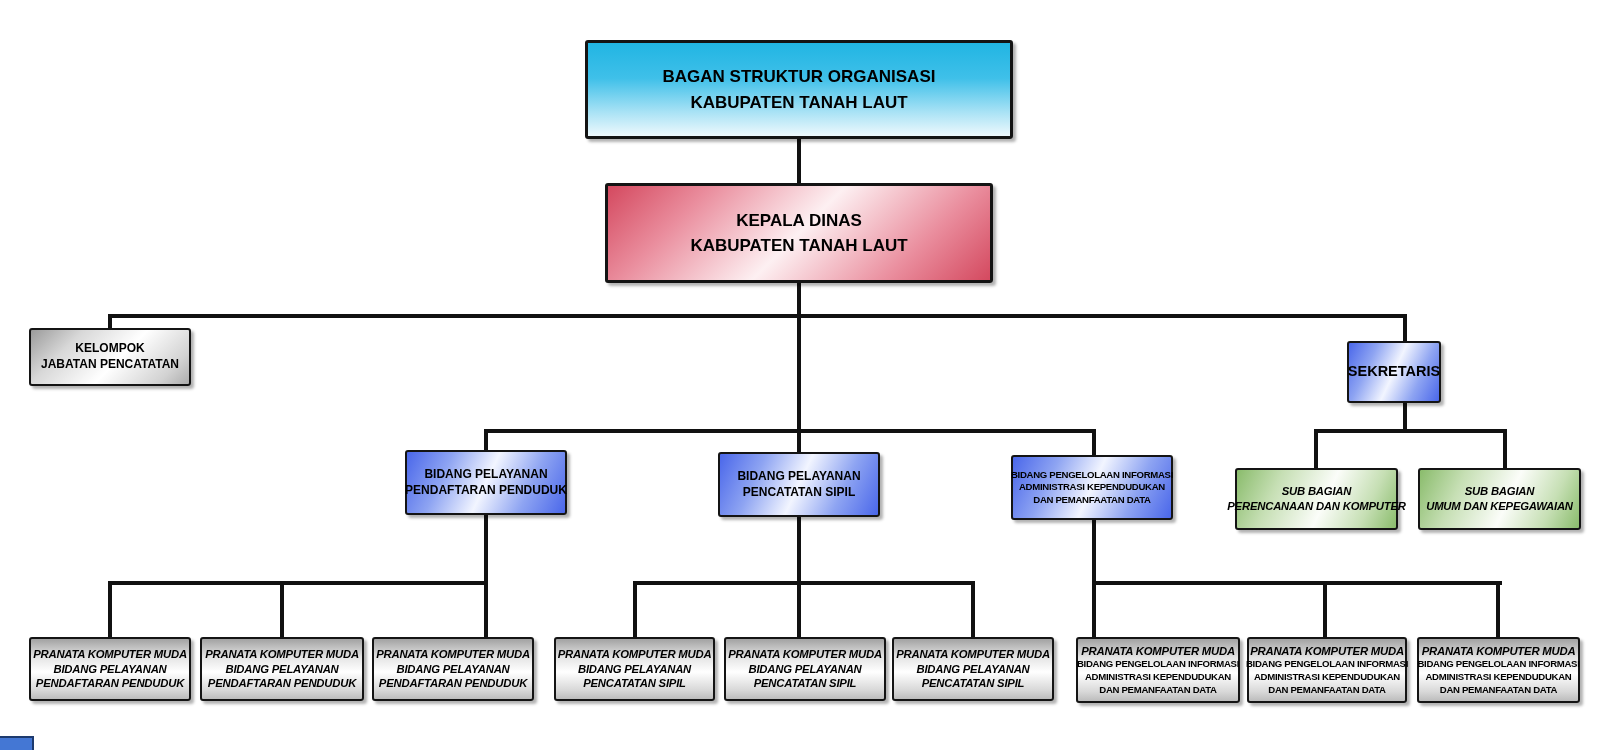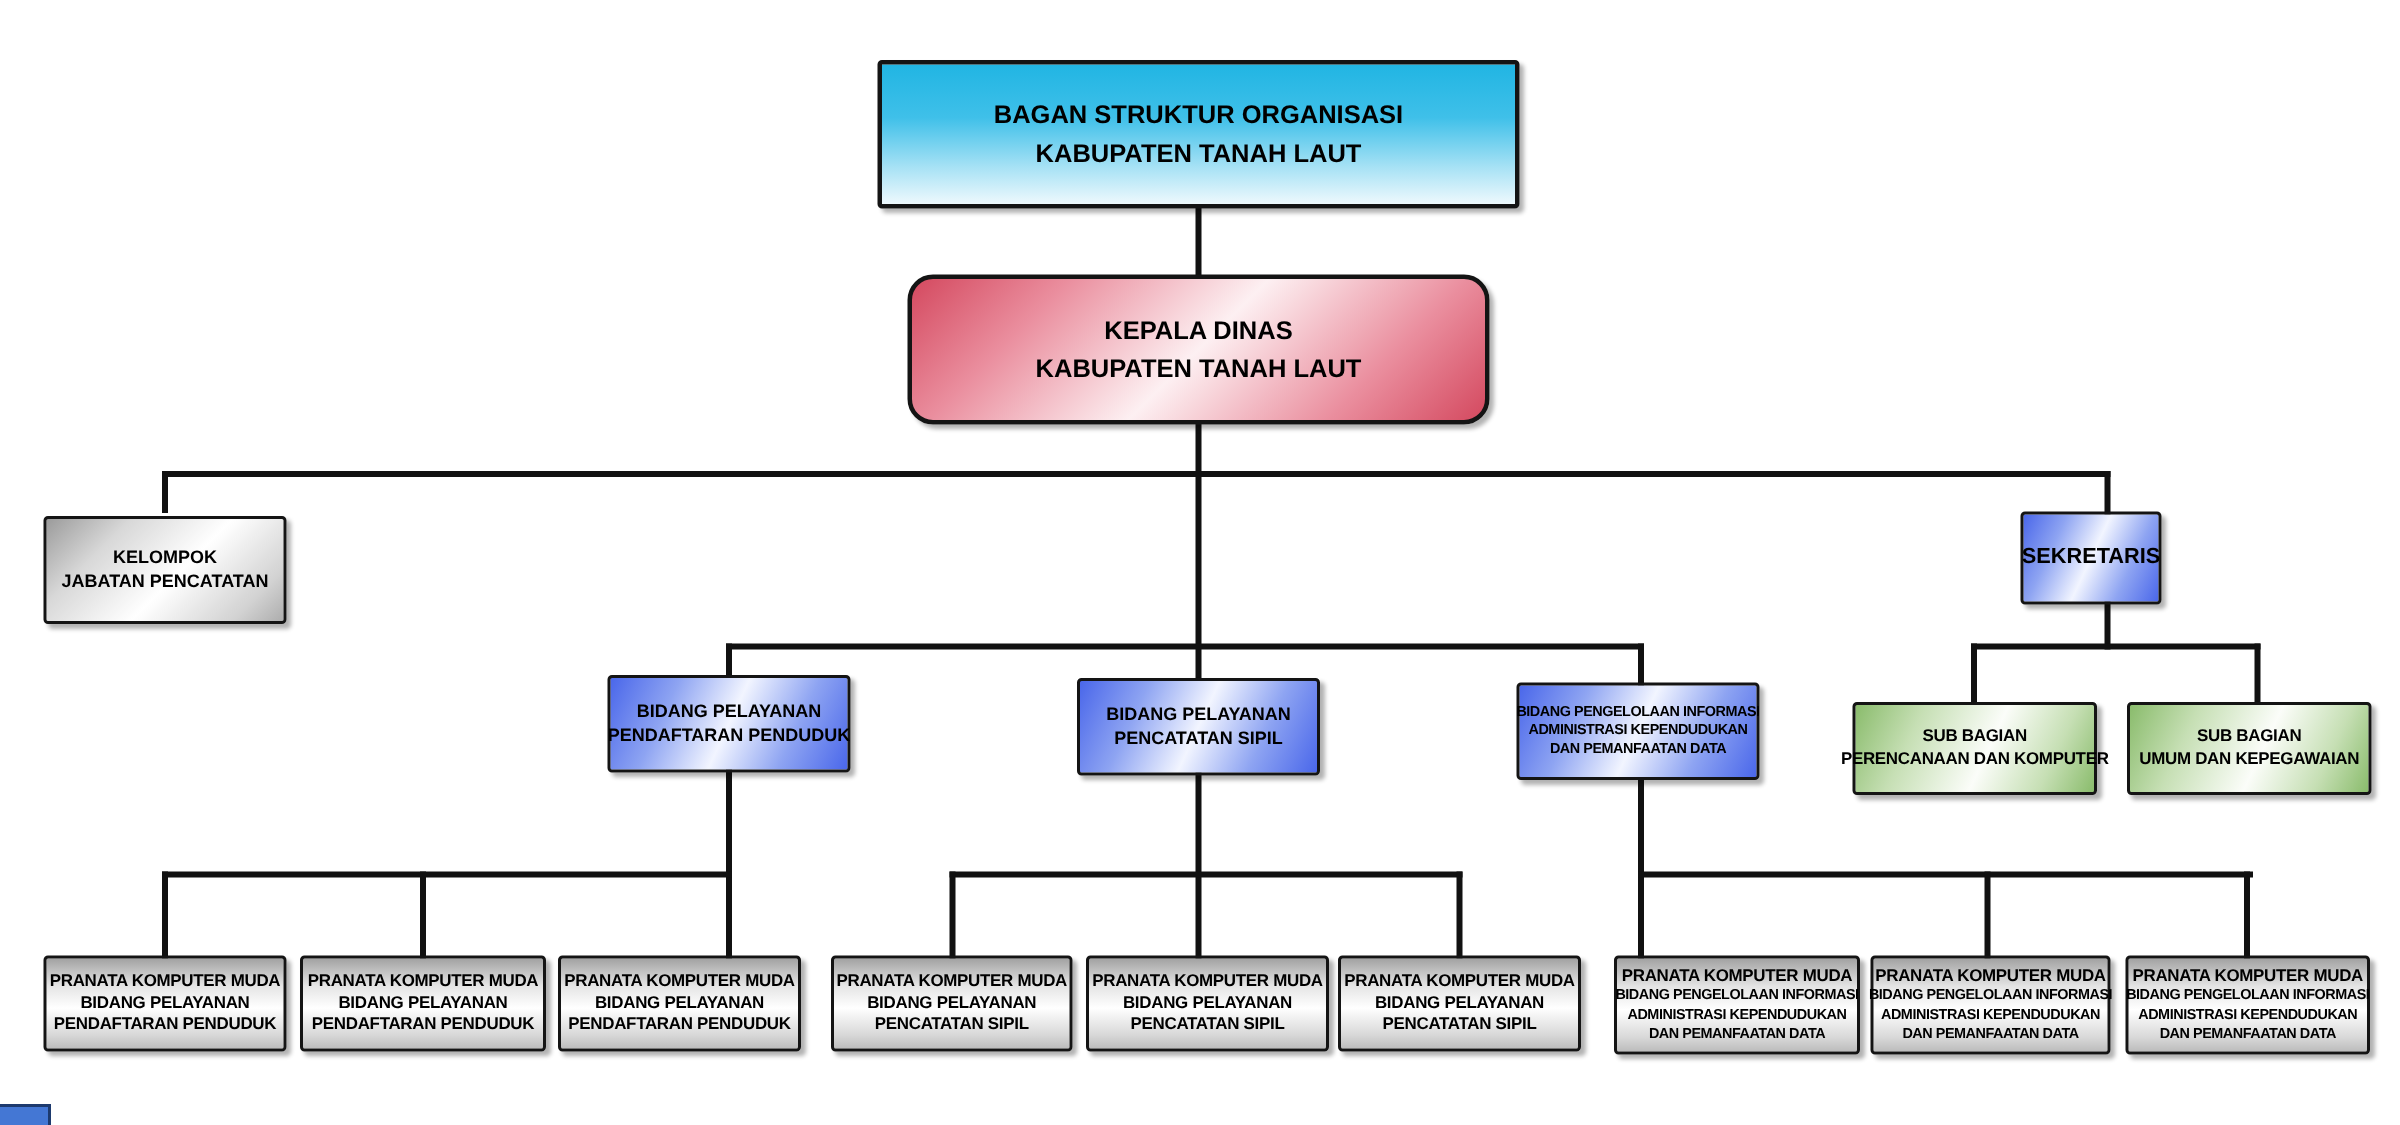--- a/index.html
+++ b/index.html
@@ -20,24 +20,24 @@
     display:flex;flex-direction:column;
     align-items:center;justify-content:center;
     text-align:center;
     box-shadow:3px 3px 3px rgba(0,0,0,0.30);
   }
   .bthick{border-width:3px;}
   .tl{white-space:nowrap;line-height:1.32;}
   .fs17{font-size:17px;line-height:1.5;}
   .fs14{font-size:14.5px;}
   .fs12{font-size:12px;}
-  .fs11{font-size:11.3px;letter-spacing:-0.2px;}
+  .fs11{font-size:11.3px;letter-spacing:-0.2px;font-style:italic;}
   .fs10{font-size:9.6px;letter-spacing:-0.3px;}
   .cyan{background:linear-gradient(180deg,#21b5e3 0%,#3fc0e9 38%,#a8e2f5 74%,#eef9fd 100%);}
-  .red{background:linear-gradient(135deg,#d4495f 0%,#ea8e9e 22%,#fdf0f2 50%,#ea8e9e 78%,#d4495f 100%);border-radius:17px;}
+  .red{background:linear-gradient(135deg,#d4495f 0%,#ea8e9e 22%,#fdf0f2 50%,#ea8e9e 78%,#d4495f 100%);}
   .blue{background:linear-gradient(115deg,#4a67ea 0%,#8ea4f2 25%,#f2f5ff 50%,#8ea4f2 75%,#4a67ea 100%);}
   .green{background:linear-gradient(115deg,#8abc6c 0%,#c6dfb4 25%,#fbfdf9 55%,#c6dfb4 80%,#8abc6c 100%);}
   .silver{background:linear-gradient(135deg,#9b9b9b 0%,#d8d8d8 25%,#ffffff 55%,#d2d2d2 85%,#adadad 100%);}
   .silver2{background:linear-gradient(180deg,#a2a2a2 0%,#e4e4e4 30%,#ffffff 55%,#d8d8d8 85%,#bcbcbc 100%);}
   .ln{position:absolute;background:#111111;}
   .corner{
     position:absolute;left:0;top:736px;width:34px;height:14px;
     background:#4477d4;border:2px solid #1d3a6e;border-left:none;border-bottom:none;
     box-sizing:border-box;
   }
@@ -75,21 +75,21 @@
   <div class="node cyan bthick" style="left:585px;top:40px;width:428px;height:99px">
     <div class="tl fs17">BAGAN STRUKTUR ORGANISASI</div>
     <div class="tl fs17">KABUPATEN TANAH LAUT</div>
   </div>
 
   <div class="node red bthick" style="left:605px;top:183px;width:388px;height:100px">
     <div class="tl fs17">KEPALA DINAS</div>
     <div class="tl fs17">KABUPATEN TANAH LAUT</div>
   </div>
 
-  <div class="node silver" style="left:29px;top:344px;width:162px;height:72px">
+  <div class="node silver" style="left:29px;top:328px;width:162px;height:58px">
     <div class="tl fs12">KELOMPOK</div>
     <div class="tl fs12">JABATAN PENCATATAN</div>
   </div>
 
   <div class="node blue" style="left:1347px;top:341px;width:94px;height:62px">
     <div class="tl fs14">SEKRETARIS</div>
   </div>
 
   <div class="node blue" style="left:405px;top:450px;width:162px;height:65px">
     <div class="tl fs12">BIDANG PELAYANAN</div>

